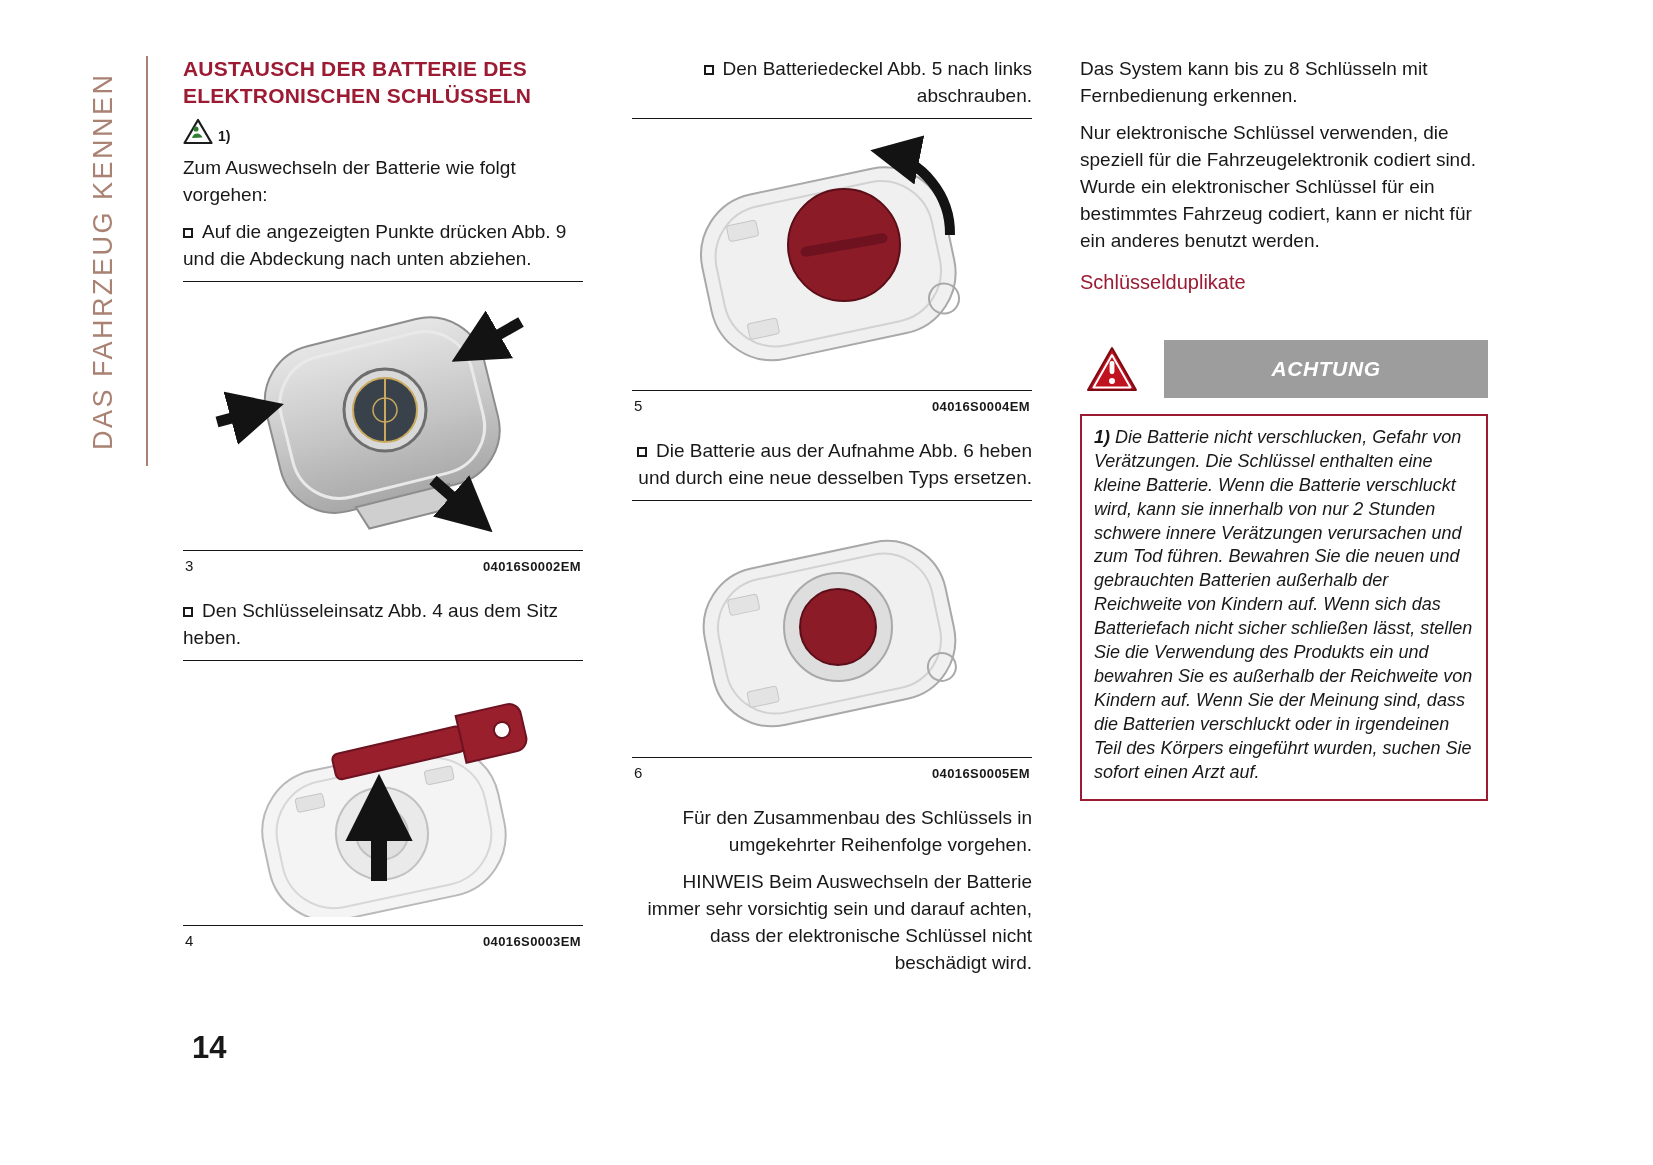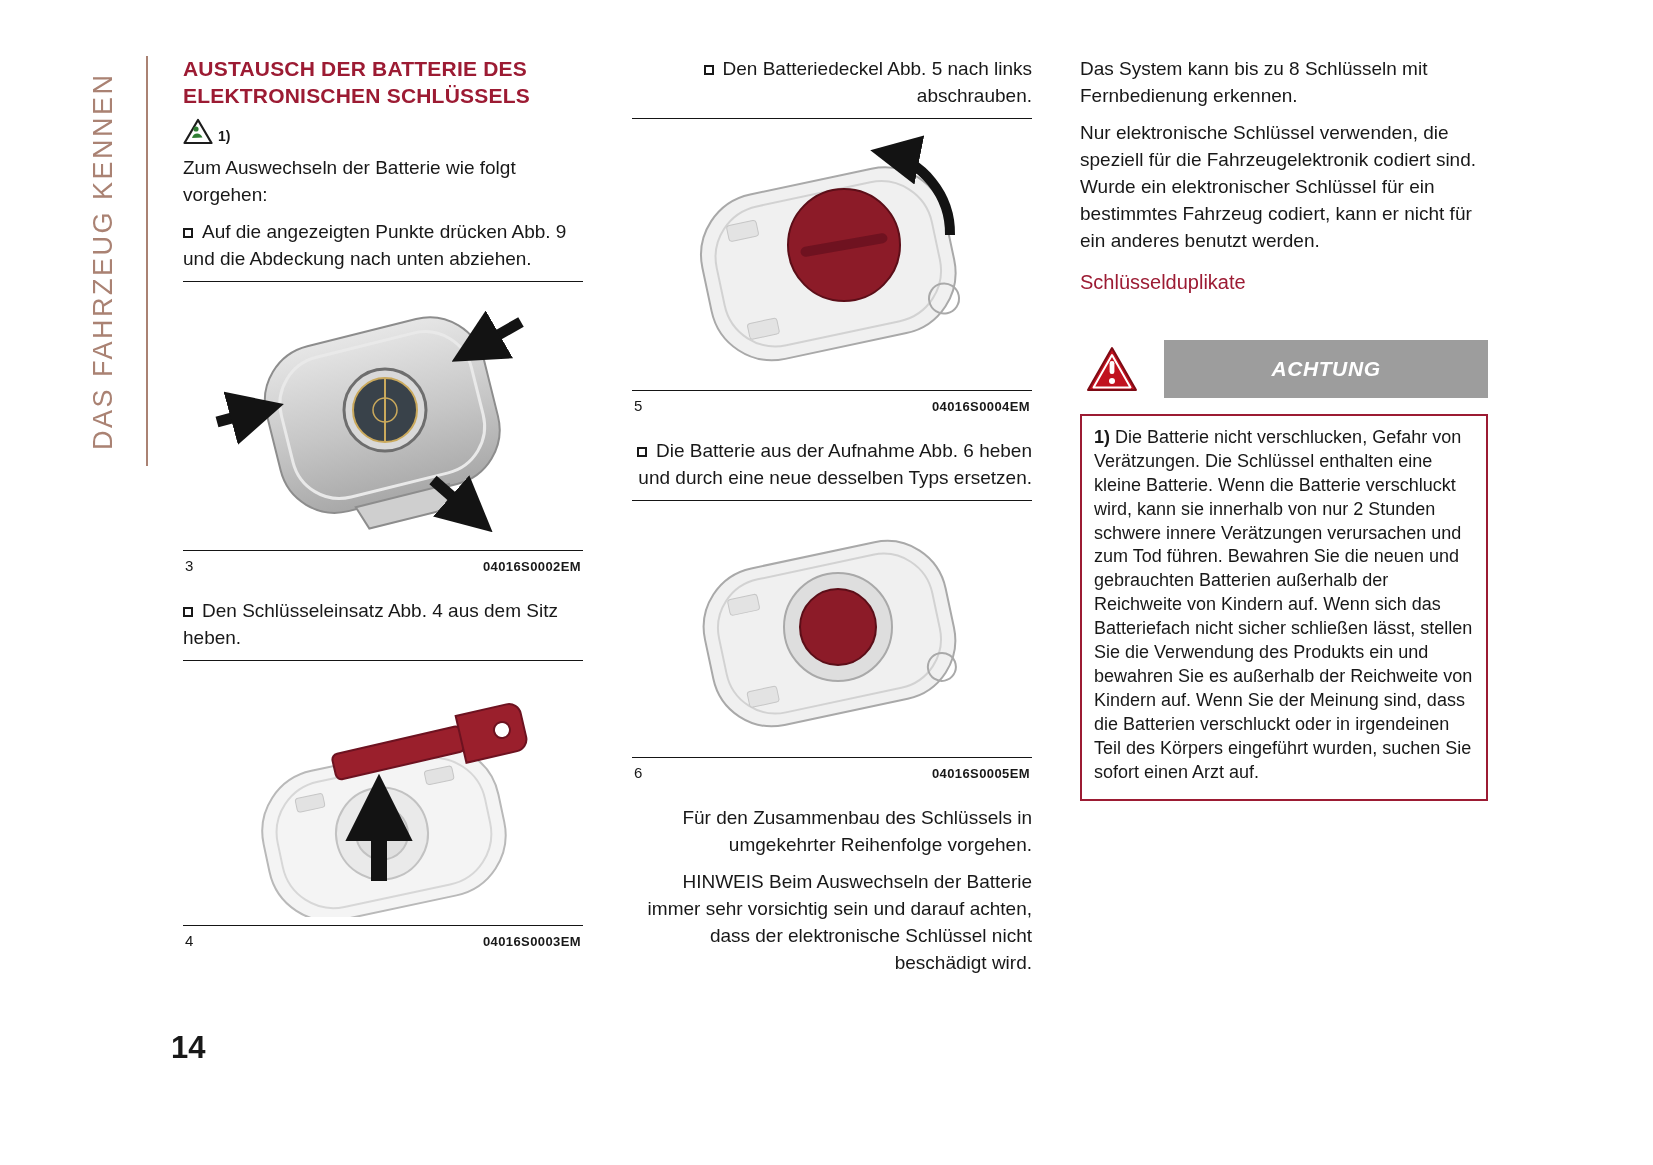--- a/index.html
+++ b/index.html
@@ -40,39 +40,39 @@
   .sq{display:inline-block;width:10px;height:10px;border:2px solid var(--ink);margin-right:9px;background:#fff;}
 
   figure{margin:0;}
   .figure{margin:4px 0 0;}
   .fig-canvas{border-top:1.5px solid #151515;border-bottom:1.5px solid #151515;padding:8px 0;}
   .fig-canvas svg{display:block;width:100%;height:auto;}
   .fig-caption{display:flex;justify-content:space-between;align-items:baseline;padding:6px 2px 0;margin-bottom:24px;}
   .fig-num{font-size:15px;}
   .fig-code{font-size:13px;font-weight:700;letter-spacing:.4px;}
 
-  .pagenum{position:absolute;left:171px;top:1030px;font-size:31px;font-weight:700;}
+  .pagenum{position:absolute;left:192px;top:1030px;font-size:31px;font-weight:700;}
 
   .warning-header{display:flex;align-items:stretch;margin-top:46px;height:58px;gap:20px;}
   .warning-icon-box{width:64px;display:flex;align-items:center;justify-content:center;background:#fff;}
   .warning-bar{flex:1;background:var(--bar);display:flex;align-items:center;justify-content:center;}
   .warning-title{color:#fff;font-size:21px;font-weight:700;font-style:italic;letter-spacing:.6px;}
-  .warning-box{margin-top:16px;border:2.5px solid var(--red);padding:10px 12px 14px;font-size:18px;line-height:1.33;}
+  .warning-box{margin-top:16px;border:2.5px solid var(--red);padding:10px 12px 14px;font-style:italic;font-size:18px;line-height:1.33;}
   .warning-box b{margin-right:5px;}
 </style>
 </head>
 <body>
 
 <div class="page">
 
   <div class="sidebar-label">DAS FAHRZEUG KENNEN</div>
   <div class="sidebar-rule"></div>
 
   <section id="col1" class="col">
-    <h1 class="heading">AUSTAUSCH DER BATTERIE DES ELEKTRONISCHEN SCHLÜSSELS</h1>
+    <h1 class="heading">AUSTAUSCH DER BATTERIE DES ELEKTRONISCHEN SCHLÜSSELN</h1>
 
     <div class="note-row">
       <svg width="30" height="27" viewBox="0 0 30 27">
         <path d="M15,2 L28.5,25 H1.5 Z" fill="#ffffff" stroke="#1c1c1c" stroke-width="2.2" stroke-linejoin="round"></path>
         <circle cx="13" cy="11" r="2.6" fill="#2f7d33"></circle>
         <path d="M9,20 C10.5,14.5 17,14 19.5,19.5 L9,20 Z" fill="#2f7d33"></path>
       </svg>
       <span class="note-ref">1)</span>
     </div>
 

